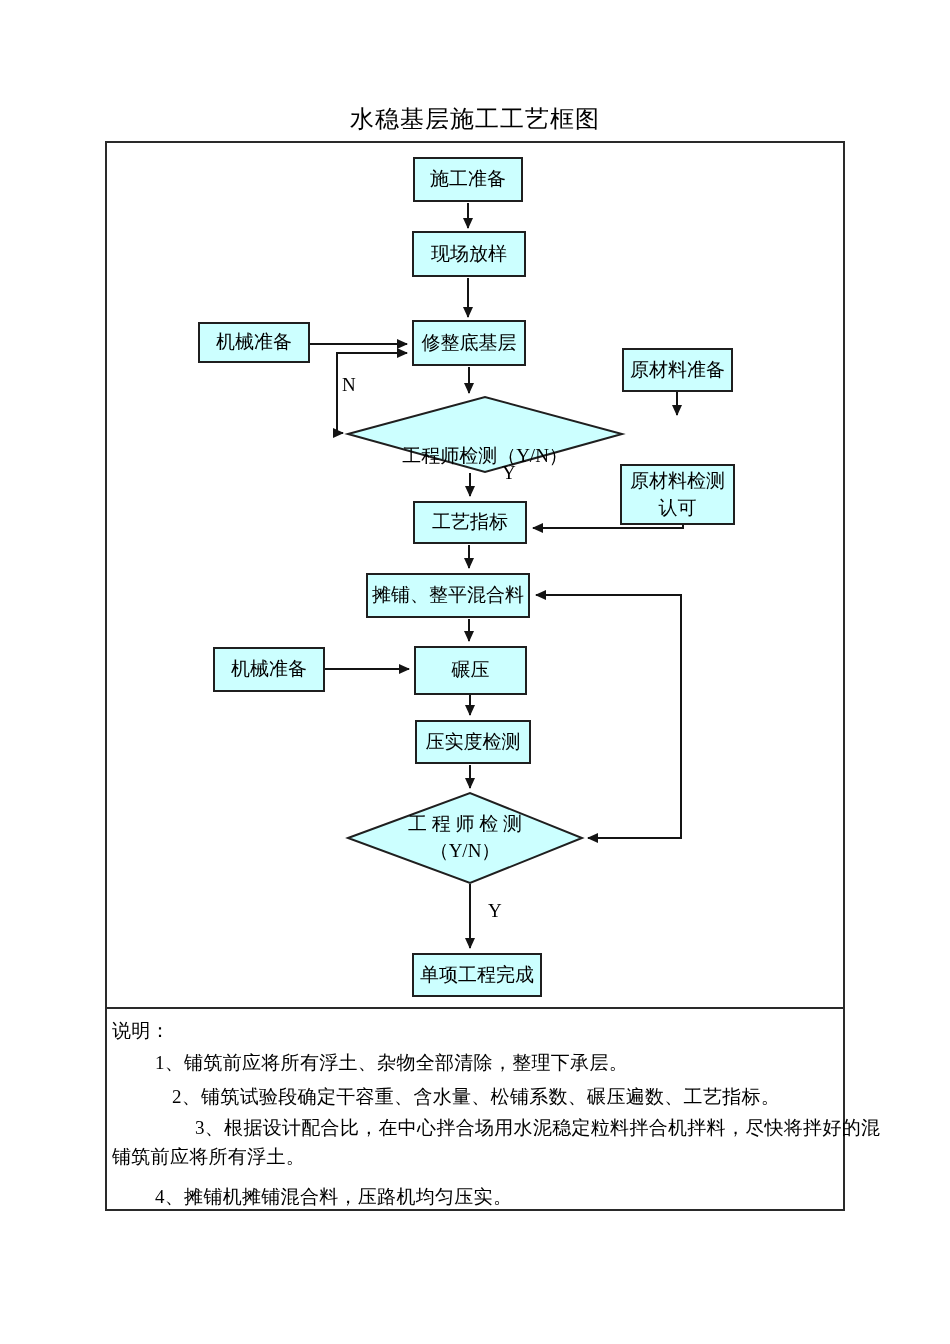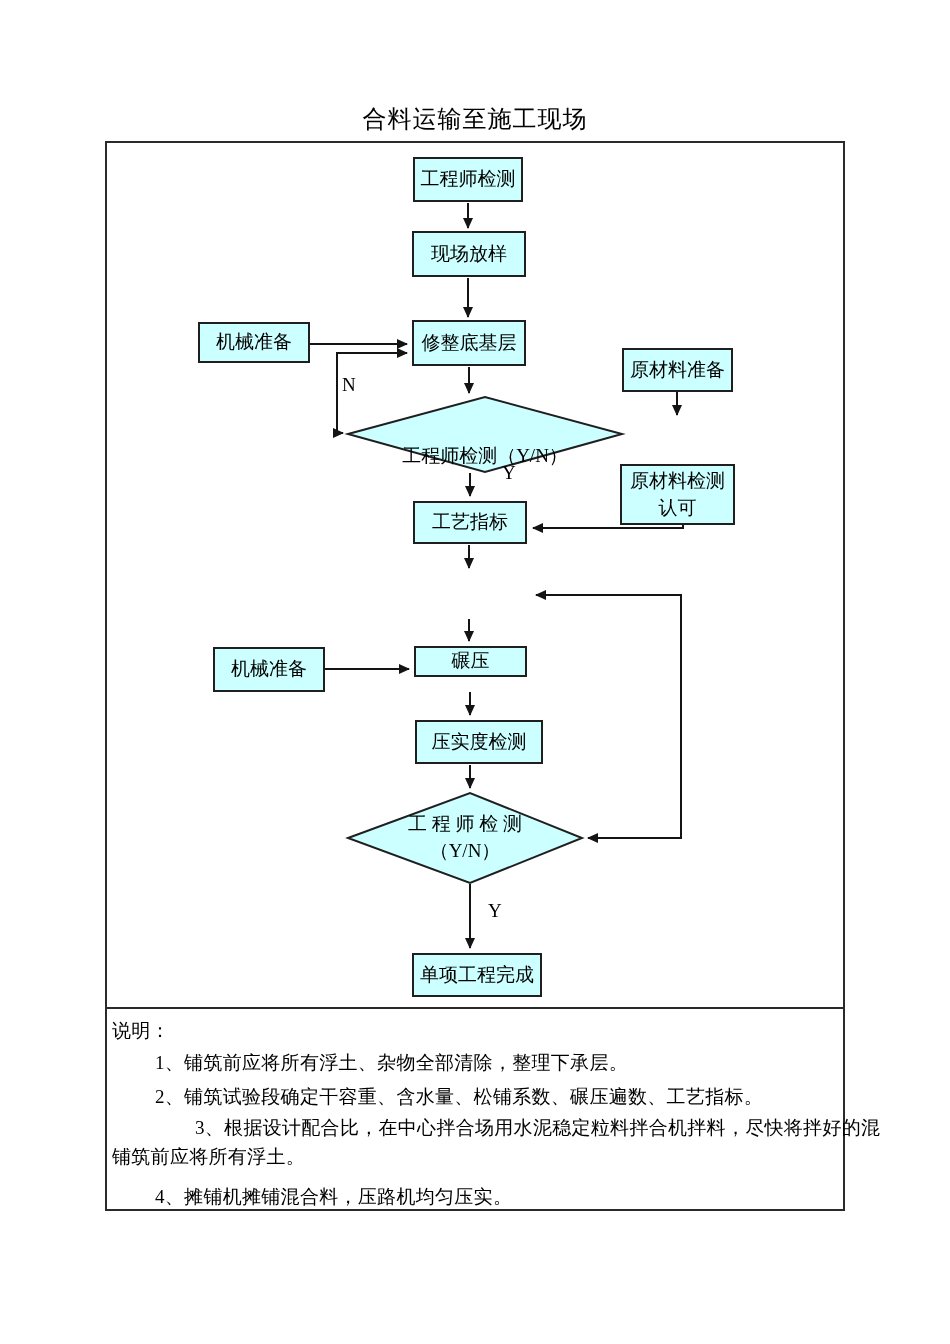--- a/index.html
+++ b/index.html
@@ -30,21 +30,21 @@
     font-size:19px;line-height:1.4;white-space:pre-line;
   }
   .elabel{position:absolute;font-size:19px;}
   .note{position:absolute;font-size:19px;white-space:nowrap;letter-spacing:0.3px;}
 </style>
 </head>
 <body>
 
 <div class="page">
 
-  <div class="title">合料运输至施工现场</div>
+  <div class="title">水稳基层施工工艺框图</div>
 
   <div class="frame"></div>
   <div class="divider"></div>
 
   <svg class="overlay" viewBox="0 0 950 1344" xmlns="http://www.w3.org/2000/svg">
     <defs>
       <marker id="arrow" markerWidth="11" markerHeight="10" refX="10" refY="5" orient="auto" markerUnits="userSpaceOnUse">
         <path d="M0,0 L11,5 L0,10 Z" fill="#141414"></path>
       </marker>
     </defs>
@@ -69,41 +69,42 @@
       <line x1="470" y1="765" x2="470" y2="788" marker-end="url(#arrow)"></line>
 
       <line x1="681" y1="595" x2="536" y2="595" marker-end="url(#arrow)"></line>
       <line x1="681" y1="594" x2="681" y2="839"></line>
       <line x1="681" y1="838" x2="588" y2="838" marker-end="url(#arrow)"></line>
 
       <line x1="470" y1="884" x2="470" y2="948" marker-end="url(#arrow)"></line>
     </g>
   </svg>
 
-  <div class="fbox" style="left:413px;top:157px;width:110px;height:45px;">工程师检测</div>
+  <div class="fbox" style="left:413px;top:157px;width:110px;height:45px;">施工准备</div>
   <div class="fbox" style="left:412px;top:231px;width:114px;height:46px;">现场放样</div>
   <div class="fbox" style="left:412px;top:320px;width:114px;height:46px;">修整底基层</div>
   <div class="fbox" style="left:198px;top:322px;width:112px;height:41px;">机械准备</div>
   <div class="fbox" style="left:622px;top:348px;width:111px;height:44px;">原材料准备</div>
   <div class="fbox" style="left:620px;top:420px;width:115px;height:61px;margin-top:44px;">原材料检测
 认可</div>
   <div class="fbox" style="left:413px;top:501px;width:114px;height:43px;">工艺指标</div>
+  <div class="fbox" style="left:366px;top:573px;width:164px;height:45px;">摊铺、整平混合料</div>
   <div class="fbox" style="left:213px;top:647px;width:112px;height:45px;">机械准备</div>
-  <div class="fbox" style="left:414px;top:646px;width:113px;height:31px;">碾压</div>
-  <div class="fbox" style="left:415px;top:720px;width:128px;height:44px;">压实度检测</div>
+  <div class="fbox" style="left:414px;top:646px;width:113px;height:49px;">碾压</div>
+  <div class="fbox" style="left:415px;top:720px;width:116px;height:44px;">压实度检测</div>
   <div class="fbox" style="left:412px;top:953px;width:130px;height:44px;">单项工程完成</div>
 
   <div class="dtext" style="left:348px;top:421px;width:274px;height:70px;">工程师检测（Y/N）</div>
   <div class="dtext" style="left:348px;top:796px;width:234px;height:84px;">工 程 师 检 测
 （Y/N）</div>
 
   <div class="elabel" style="left:342px;top:374px;">N</div>
   <div class="elabel" style="left:502px;top:462px;">Y</div>
   <div class="elabel" style="left:488px;top:900px;">Y</div>
 
   <div class="note" style="left:112px;top:1018px;">说明：</div>
   <div class="note" style="left:155px;top:1050px;">1、铺筑前应将所有浮土、杂物全部清除，整理下承层。</div>
-  <div class="note" style="left:155px;top:1084px;">2、铺筑试验段确定干容重、含水量、松铺系数、碾压遍数、工艺指标。</div>
+  <div class="note" style="left:172px;top:1084px;">2、铺筑试验段确定干容重、含水量、松铺系数、碾压遍数、工艺指标。</div>
   <div class="note" style="left:155px;top:1115px;margin-left:40px;">3、根据设计配合比，在中心拌合场用水泥稳定粒料拌合机拌料，尽快将拌好的混</div>
   <div class="note" style="left:112px;top:1144px;">铺筑前应将所有浮土。</div>
   <div class="note" style="left:155px;top:1184px;">4、摊铺机摊铺混合料，压路机均匀压实。</div>
 
 </div>
 
 </body></html>

